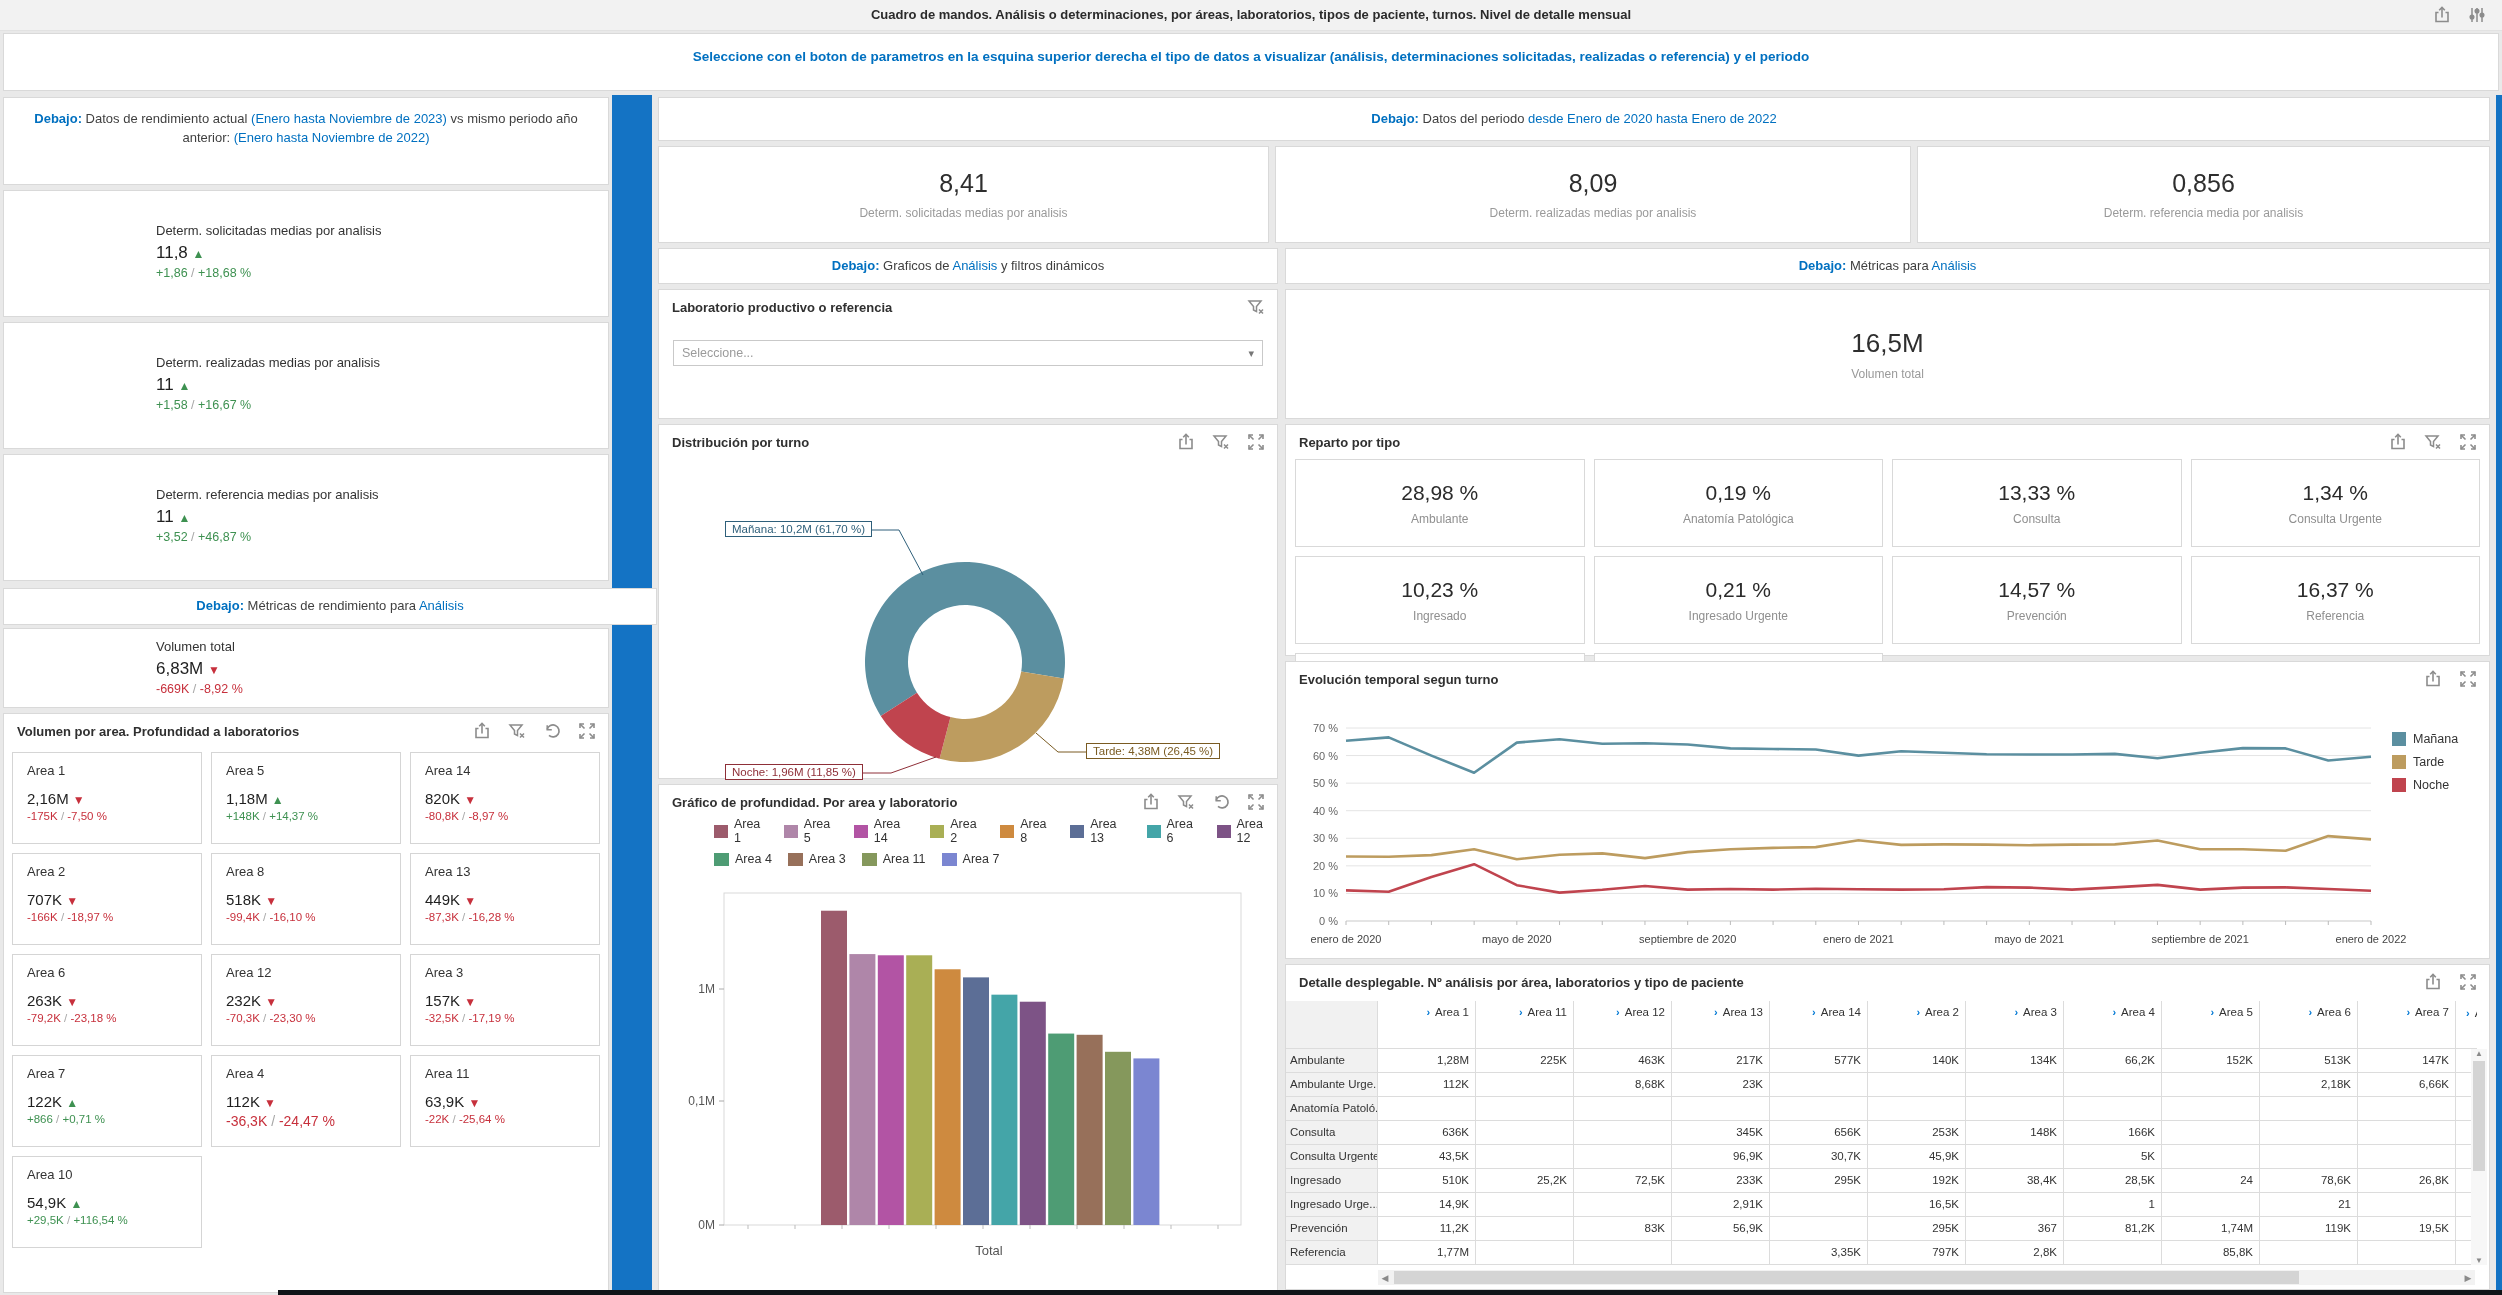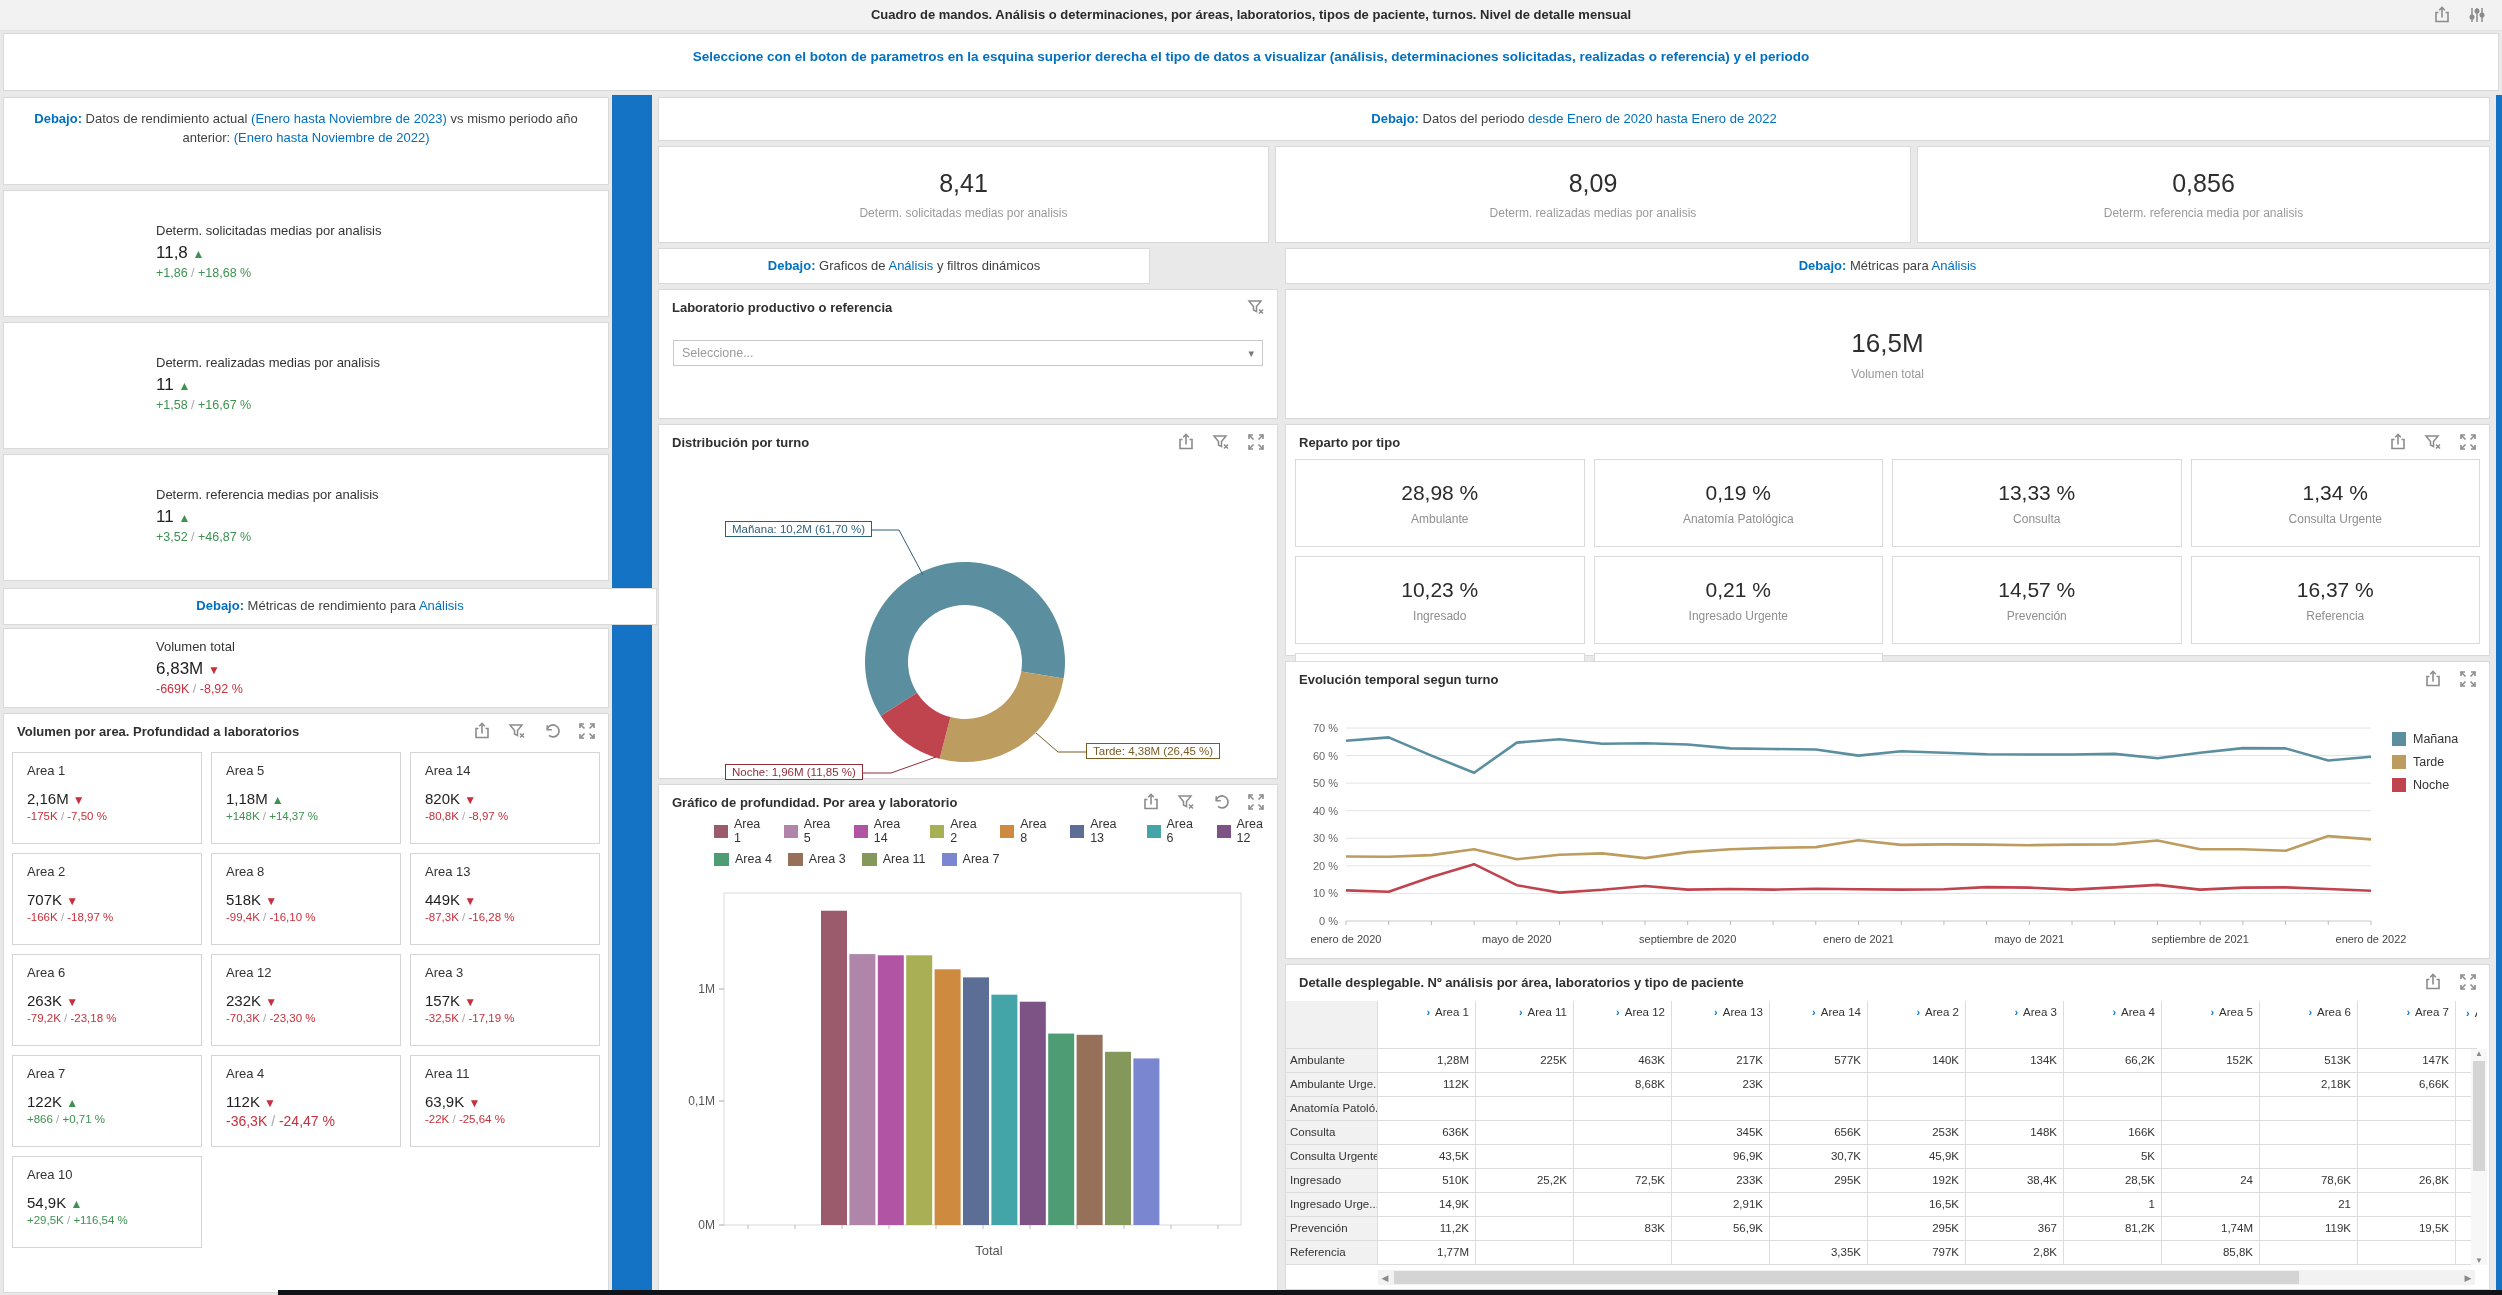--- a/index.html
+++ b/index.html
@@ -222,21 +222,21 @@
   </div>
 
   <div class="card" style="left:658px;top:97px;width:1832px;height:44px;">
     <div class="note" style="padding-top:13px;">
       <b>Debajo:</b><span> Datos del periodo </span><span class="blue">desde Enero de 2020 hasta Enero de 2022</span>
     </div>
   </div>
 
   <div id="middle-kpis"></div>
 
-  <div class="card" style="left:658px;top:248px;width:492px;height:36px;">
+  <div class="card" style="left:658px;top:248px;width:620px;height:36px;">
     <div class="note" style="padding-top:9px;">
       <b>Debajo:</b><span> Graficos de </span><span class="blue">Análisis</span><span> y filtros dinámicos</span>
     </div>
   </div>
   <div class="card" style="left:658px;top:289px;width:620px;height:130px;">
     <div class="hdr">
       <span class="panel-title">Laboratorio productivo o referencia</span>
       <span class="icons">
           <span class="ic">
             <svg viewBox="0 0 18 18" fill="none" stroke="currentColor" stroke-width="1.5">

